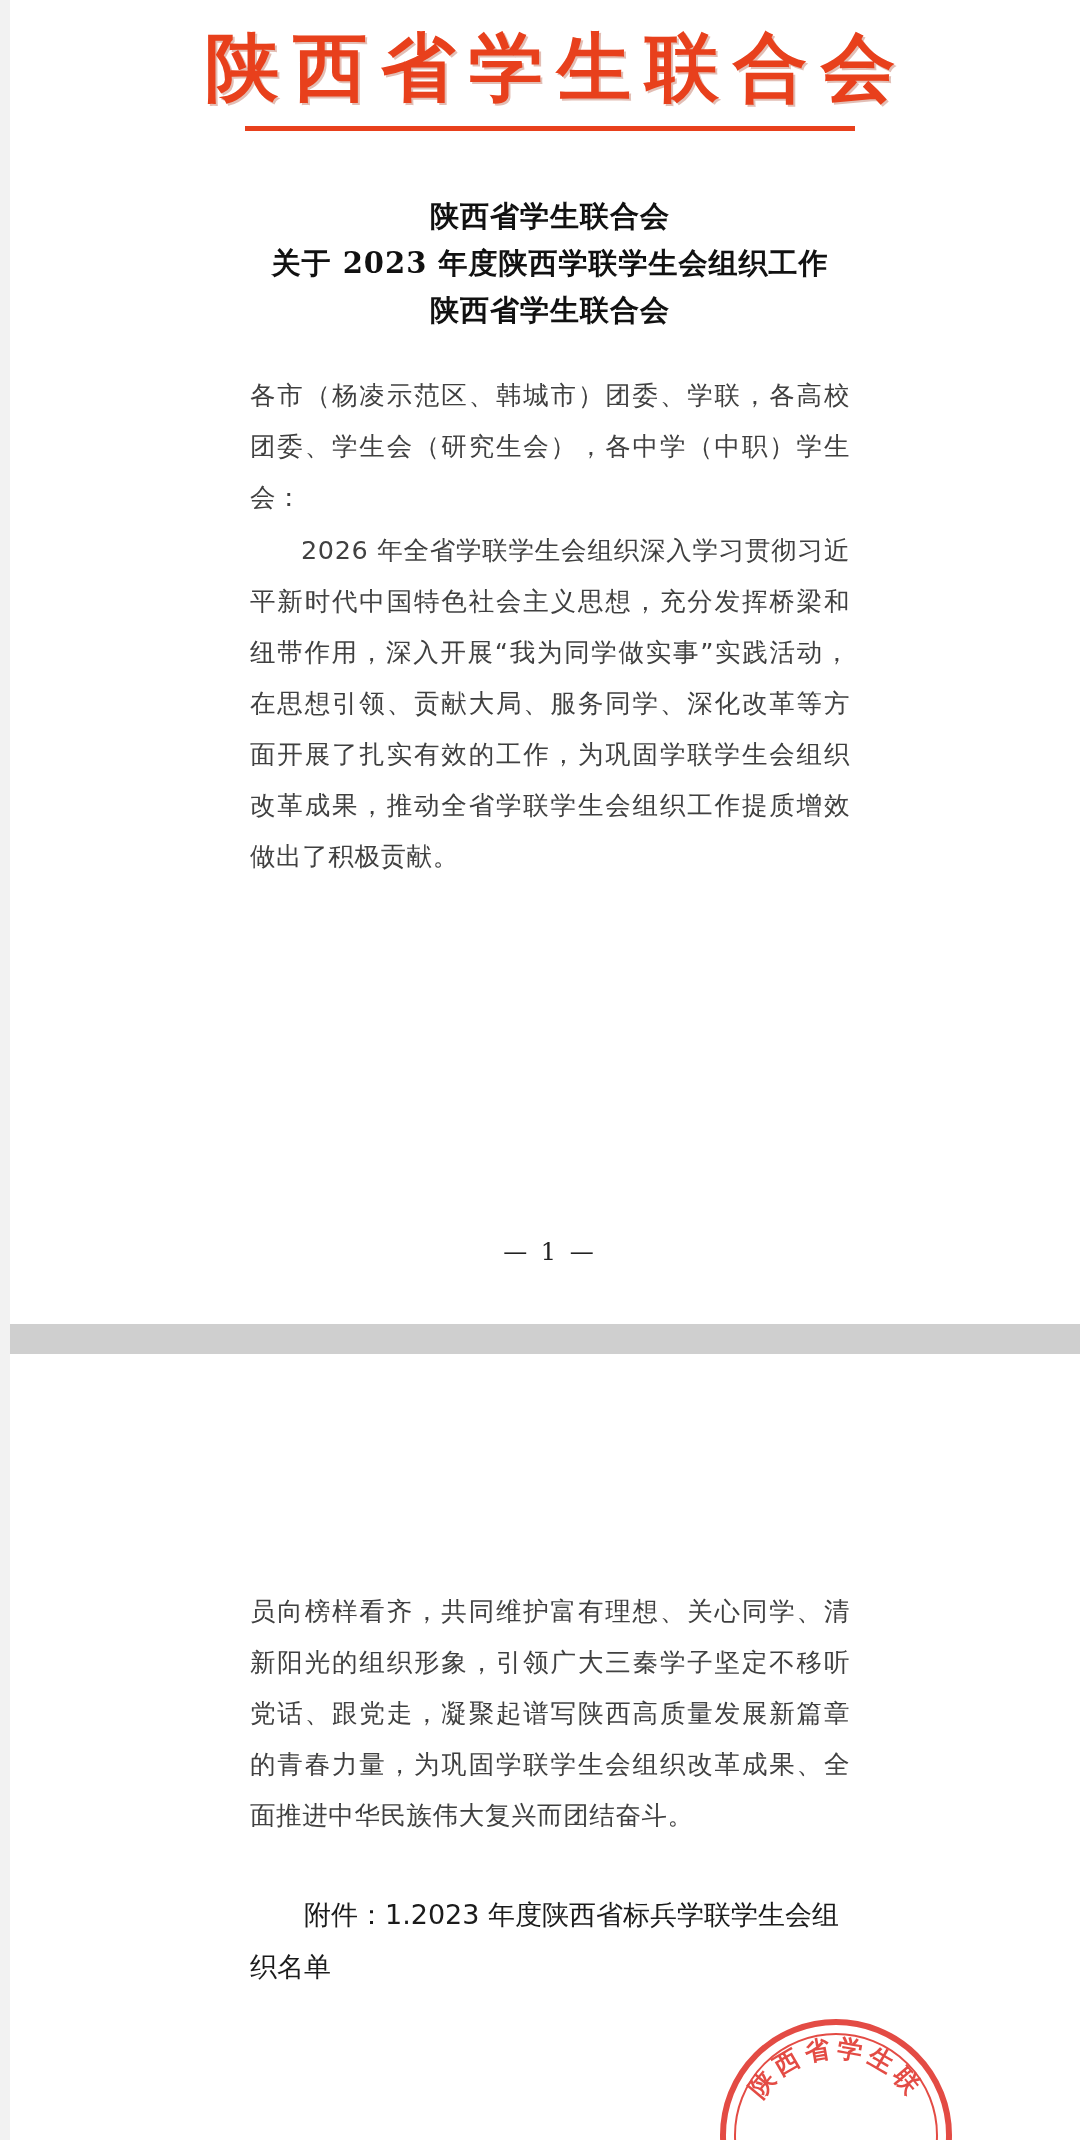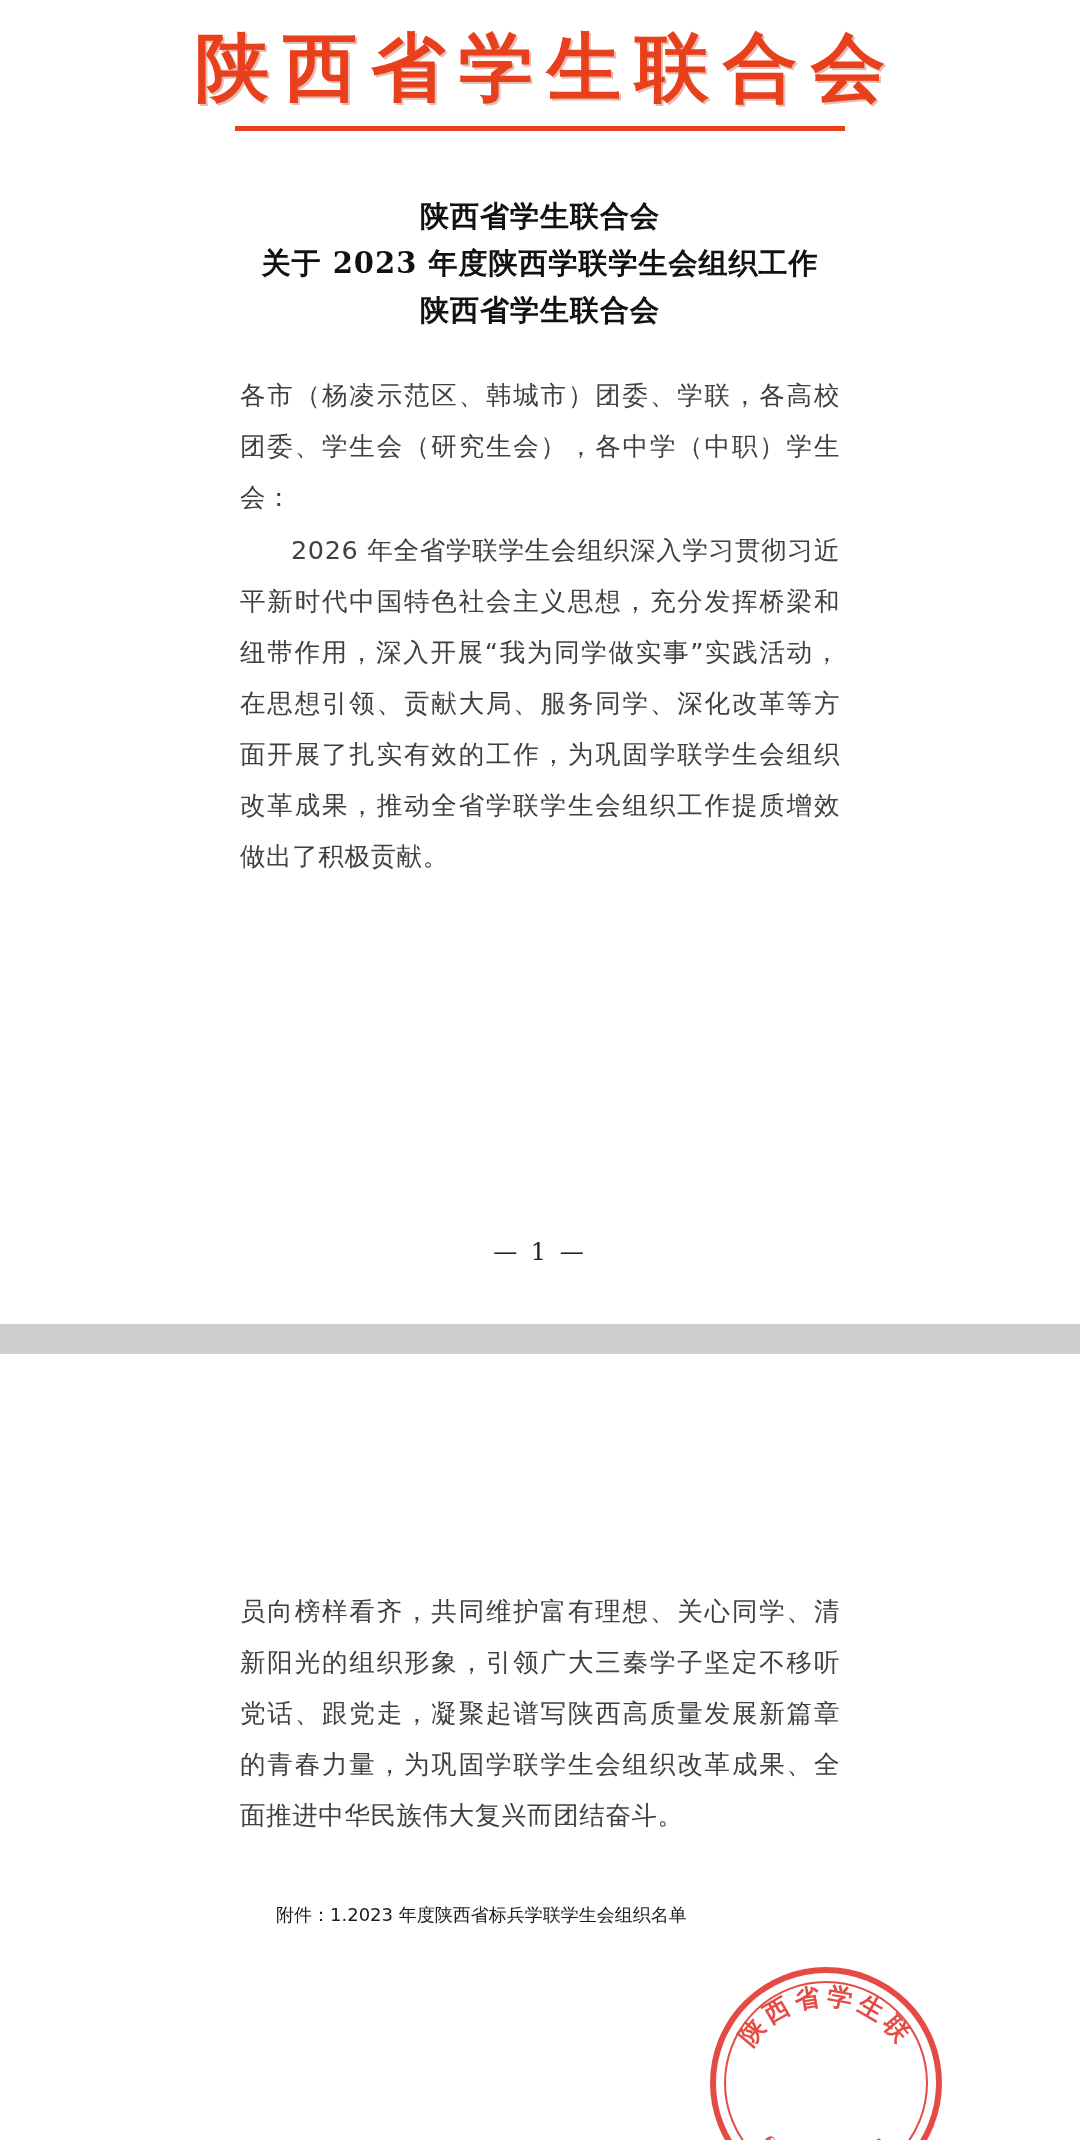--- a/index.html
+++ b/index.html
@@ -1,21 +1,21 @@
 <!DOCTYPE html>
 <html><head>
 <meta charset="utf-8">
 <style>
   * { box-sizing: border-box; margin: 0; padding: 0; }
   html, body {
     width: 1080px;
     background: #f2f2f2;
     font-family: "DejaVu Serif", "Liberation Serif", serif;
   }
-  .doc-wrap { width: 1080px; position: relative; }
+  .doc-wrap { width: 1080px; position: relative; padding-left: 10px; }
 
   
   .page {
     width: 1080px;
     background: #ffffff;
     position: relative;
     overflow: hidden;
   }
   .page-1 { height: 1324px; padding: 0 0 0 0; }
   .page-gap {
@@ -87,21 +87,21 @@
     color: #222;
     letter-spacing: 3px;
     font-family: "DejaVu Serif", "Liberation Serif", serif;
   }
 
   
   .p2-body { padding-top: 232px; }
   .attach-block {
     margin-top: 48px;
     font-family: "DejaVu Sans", "Liberation Sans", sans-serif;
-    font-size: 18px;
+    font-size: 27px;
     line-height: 52px;
     color: #1b1b1b;
   }
   .attach-line-1 { text-indent: 2em; }
   .attach-line-2 { text-indent: 5em; }
 
   
   .sign-area {
     position: relative;
     height: 240px;

